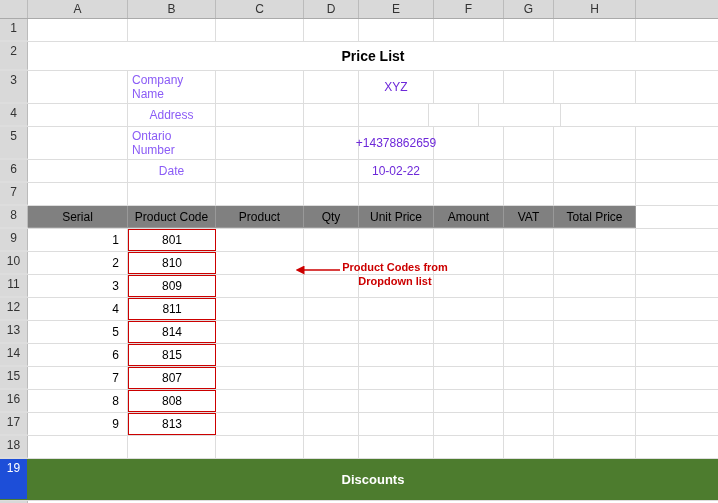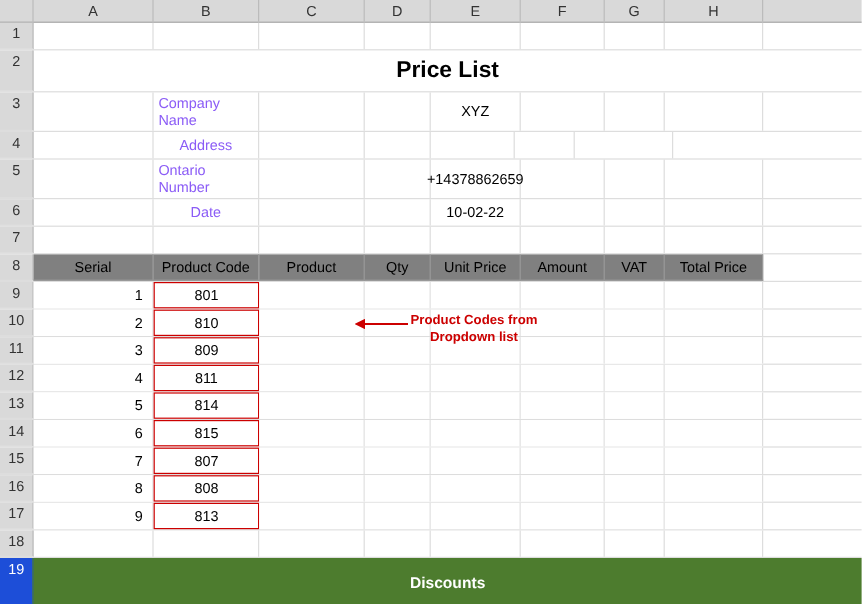--- a/index.html
+++ b/index.html
@@ -71,34 +71,34 @@
     .col-e { width: 55px; min-width: 55px; }
     .col-f { width: 75px; min-width: 75px; }
     .col-g { width: 70px; min-width: 70px; }
     .col-h { width: 50px; min-width: 50px; }
     .col-i { width: 82px; min-width: 82px; }
 
     
     .title-row .cell-title {
       flex: 1;
       text-align: center;
-      font-size: 19px;
+      font-size: 14px;
       font-weight: bold;
       padding: 6px 0;
       border-right: none;
     }
 
     
     .cell-label {
       justify-content: center;
       color: #8b5cf6;
     }
     .cell-value {
       justify-content: center;
-      color: #000000;
+      color: #6d28d9;
     }
 
     
     .header-row .cell {
       background: #808080;
       color: #000000;
       font-weight: normal;
       font-size: 12px;
       border-right: 1px solid #999;
       border-bottom: 1px solid #999;

